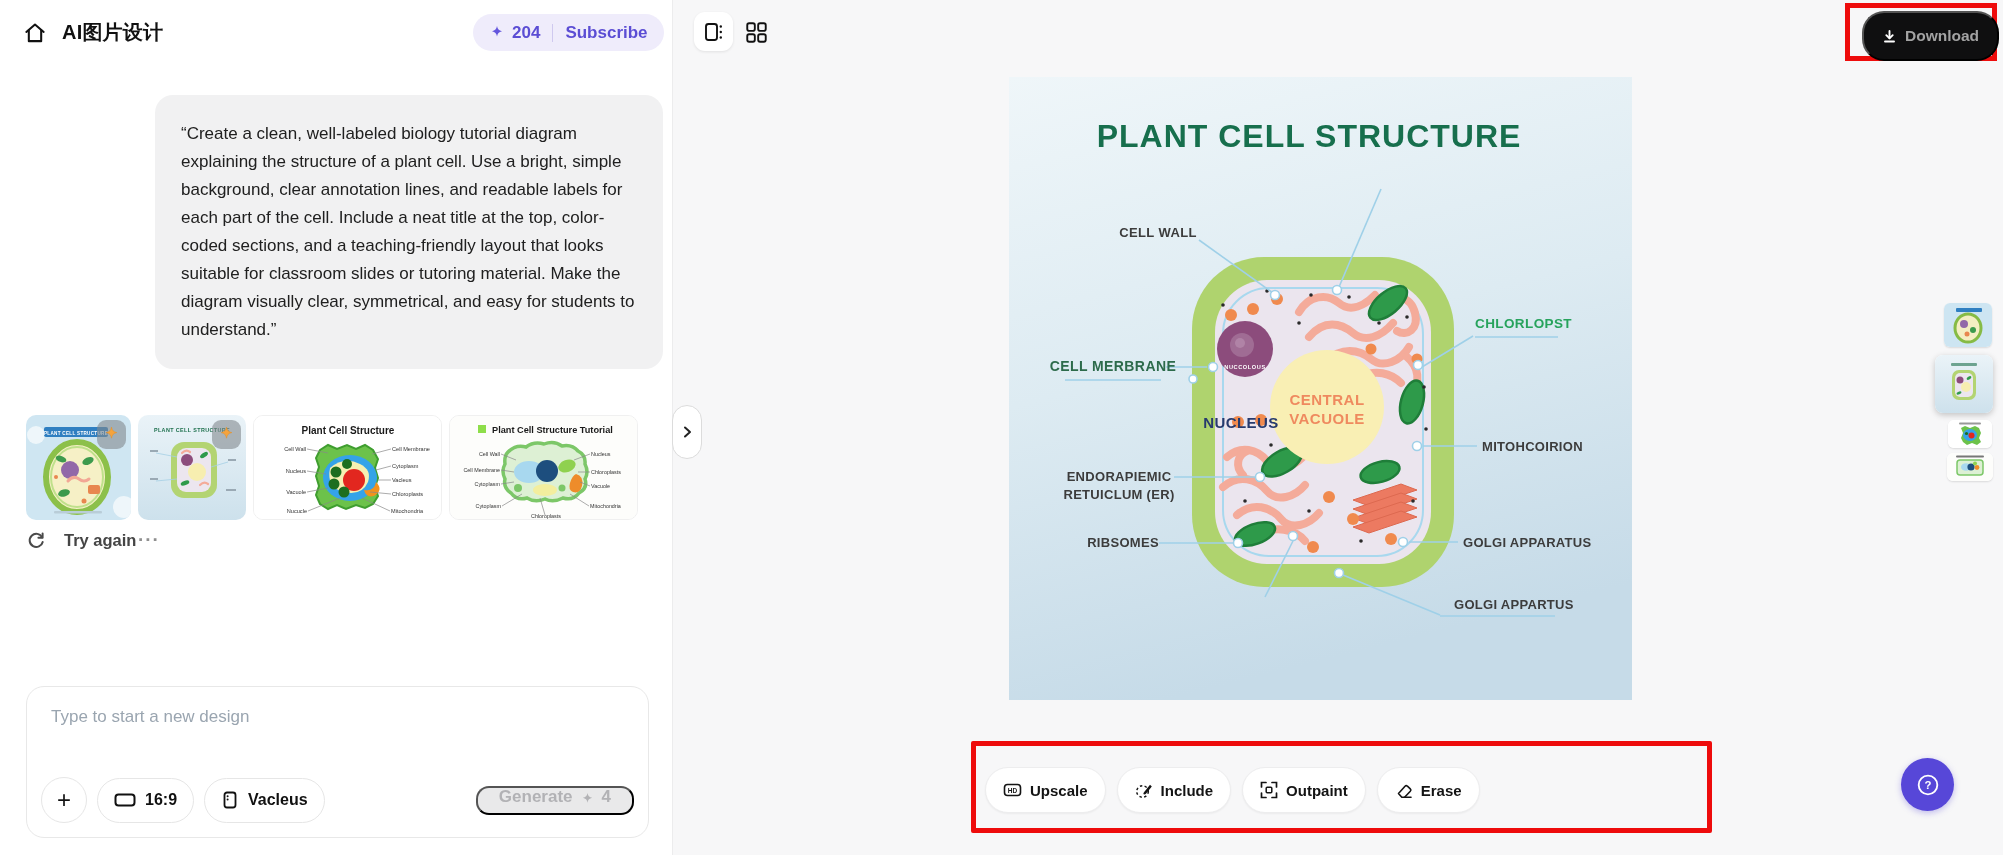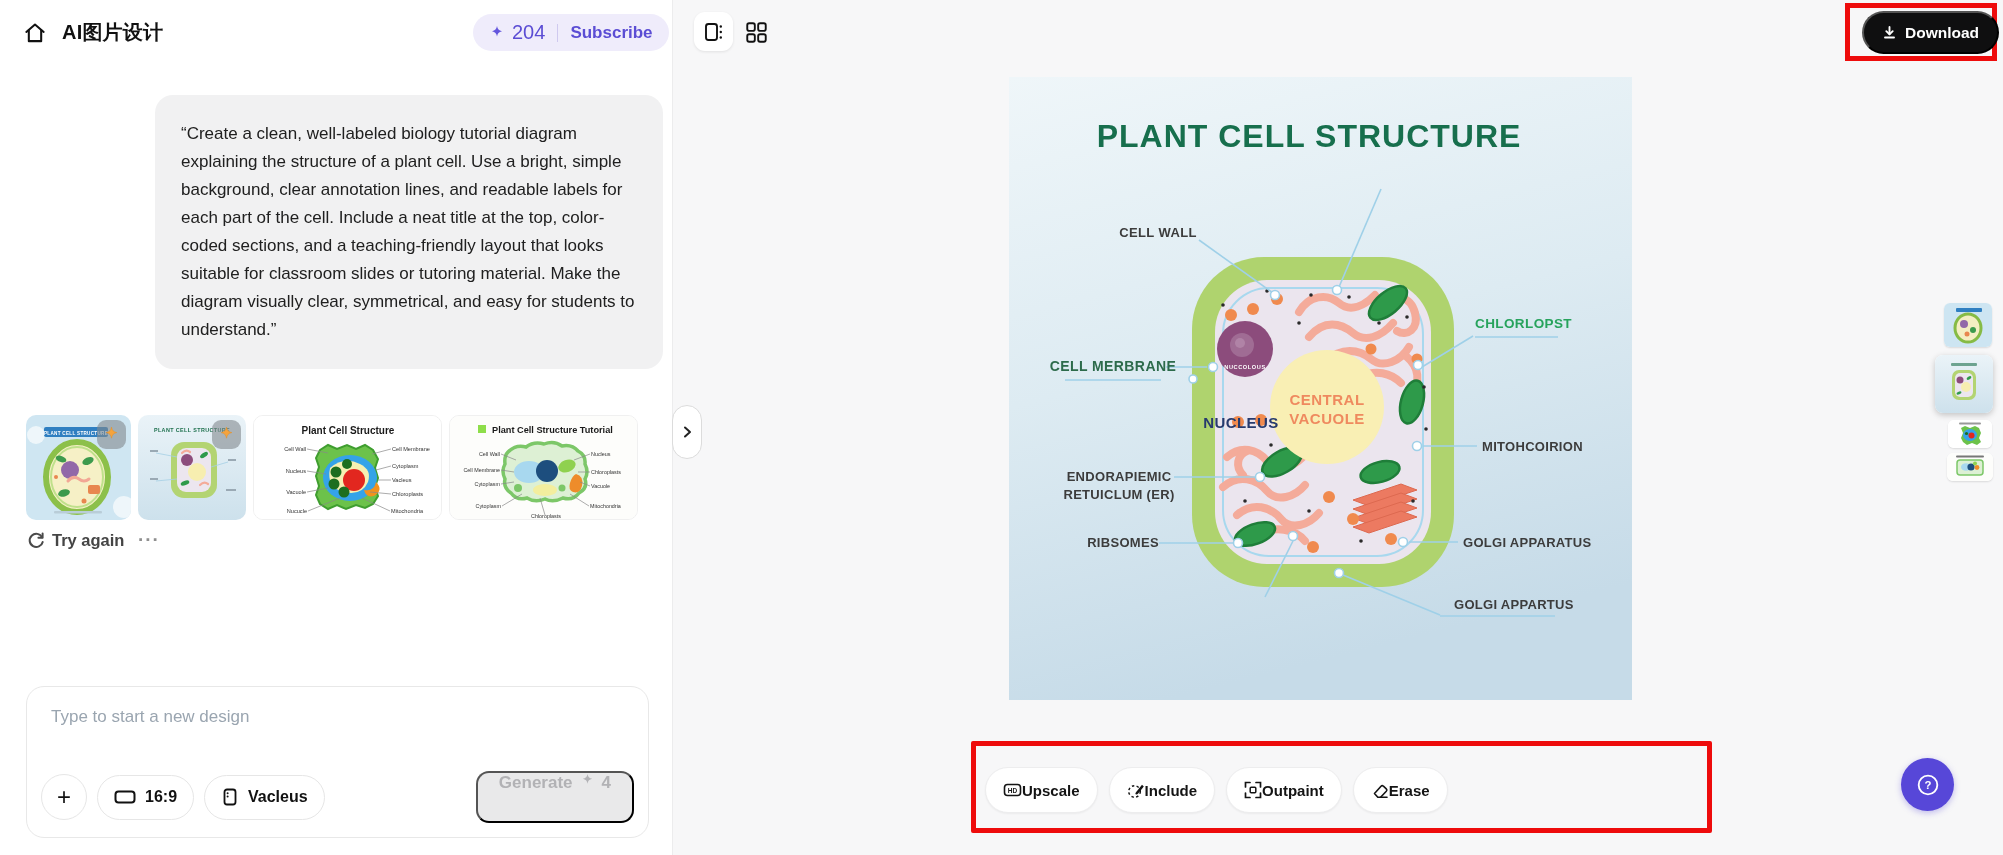--- a/index.html
+++ b/index.html
@@ -6,59 +6,59 @@
   html,body { width:2003px; height:855px; overflow:hidden; }
   body { font-family:"Liberation Sans", sans-serif; background:#fff; position:relative; color:#151515; }
   svg { font-family:inherit; display:block; }
   .abs { position:absolute; }
 
   
   .left-panel { left:0; top:0; width:672px; height:855px; background:#ffffff; }
   .home-btn { left:20px; top:18px; width:30px; height:30px; display:flex; align-items:center; justify-content:center; cursor:pointer; }
   .app-title { left:62px; top:19px; font-size:20px; font-weight:800; color:#111; letter-spacing:.2px; }
   .credits-badge { left:473px; top:14px; height:37px; padding:0 16px; background:#efecfb; border-radius:19px; display:inline-flex; align-items:center; gap:7px; cursor:pointer; }
-  .credits-count { font-size:20px; font-weight:400; color:#5b4dd4; }
+  .credits-count { font-size:17px; font-weight:700; color:#5b4dd4; }
   .credits-sep { width:1px; height:18px; background:#cfc9ef; margin:0 5px; }
   .subscribe { font-size:17px; font-weight:800; color:#5b4dd4;text-align:right; }
 
   .prompt-card { left:132px; top:95px; width:508px; background:#f1f1f2; border-radius:18px; padding:25px 26px;margin-left:23px; }
   .prompt-text { font-size:17px; line-height:28px; font-weight:500; color:#202020; }
 
   .thumbs-row { left:26px; top:415px; display:flex; gap:7px; }
   .thumb { position:relative; height:105px; border-radius:10px; overflow:hidden; cursor:pointer; background:#fff; }
   .thumb.sq1 { width:105px; }
   .thumb.sq2 { width:108px; }
   .thumb.wide { width:189px; border:1px solid #f0f0f0; }
   .premium-badge { position:absolute; top:5px; right:5px; width:29px; height:29px; border-radius:9px; background:rgba(130,136,142,.6); display:flex; align-items:center; justify-content:center; }
 
-  .tryagain-row { left:26px; top:531px; display:flex; align-items:center; gap:7px; cursor:pointer; }
+  .tryagain-row { left:26px; top:531px; display:flex; align-items:center; gap:19px; cursor:pointer; }
   .tryagain-label { font-size:16.5px; font-weight:600; color:#454545; }
   .more-dots { left:138px; top:524px; font-size:19px; font-weight:800; color:#8f8f8f; letter-spacing:2px; cursor:pointer; }
 
   .composer { left:26px; top:686px; width:623px; height:152px; background:#fff; border:1.5px solid #e8e8e8; border-radius:18px; }
   .composer-input { position:absolute; left:24px; top:20px; width:575px; border:none; outline:none; font-size:17px; color:#333; background:transparent; font-family:inherit; }
   .composer-input::placeholder { color:#9aa5b0; }
   .composer-row { position:absolute; left:14px; right:14px; bottom:14px; display:flex; align-items:center; gap:10px; }
   .round-btn { width:46px; height:46px; border-radius:50%; border:1.5px solid #e6e6e6; background:#fff; display:flex; align-items:center; justify-content:center; font-size:24px; font-weight:400; color:#111; cursor:pointer; }
   .opt-pill { height:45px; border-radius:23px; border:1.5px solid #e6e6e6; background:#fff; display:inline-flex; align-items:center; gap:9px; padding:12px 16px; font-size:16px; font-weight:700; color:#111; cursor:pointer; }
-  .generate-btn { margin-left:auto; height:52px; border-radius:13px; background:#e9e9ea; color:#b2b2b5; display:inline-flex; align-items:flex-start; gap:7px; padding:0 21px; font-size:17px; font-weight:700; cursor:default; }
+  .generate-btn { margin-left:auto; height:29px; border-radius:13px; background:#e9e9ea; color:#b2b2b5; display:inline-flex; align-items:flex-end; gap:7px; padding:6px 21px; font-size:17px; font-weight:700; cursor:default; }
 
   
   .right-panel { left:672px; top:0; width:1331px; height:855px; background:#f7f7f8; border-left:1px solid #ececed; }
   .view-toggle-btn { left:694px; top:12px; width:39px; height:39px; background:#fff; border-radius:11px; box-shadow:0 1px 3px rgba(0,0,0,.09); display:flex; align-items:center; justify-content:center; cursor:pointer; }
   .grid-btn { left:744px; top:20px; width:24px; height:24px; display:flex; align-items:center; justify-content:center; cursor:pointer; }
 
   .dl-highlight { left:1845px; top:3px; width:152px; height:58px; border:5px solid #ee0c0c; }
-  .download-btn { left:1862px; top:11px; height:43px; border-radius:22px; background:#0f0f10; color:#ffffff; display:inline-flex; align-items:center; gap:8px; padding:0 18px; font-size:15.5px; font-weight:700; cursor:pointer; }
+  .download-btn { left:1862px; top:11px; height:50px; border-radius:22px; background:#0f0f10; color:#a3a3a3; display:inline-flex; align-items:center; gap:8px; padding:0 18px; font-size:15.5px; font-weight:700; cursor:pointer; }
 
   .main-image { left:1009px; top:77px; width:623px; height:623px; cursor:pointer; }
 
   .actions-highlight { left:971px; top:741px; width:741px; height:92px; border:5px solid #ee0c0c; border-radius:2px; }
   .actions-row { left:985px; top:767px; display:flex; gap:11px; }
-  .action-pill { height:46px; border-radius:23px; background:#fff; border:1px solid #ededee; box-shadow:0 1px 2px rgba(0,0,0,.05); display:inline-flex; align-items:center; gap:0; padding:0 17px; font-size:15px; font-weight:700; color:#141414; cursor:pointer; white-space:nowrap; }
+  .action-pill { height:46px; border-radius:23px; background:#fff; border:1px solid #ededee; box-shadow:0 1px 2px rgba(0,0,0,.05); display:inline-flex; align-items:center; gap:8px; padding:0 17px; font-size:15px; font-weight:700; color:#141414; cursor:pointer; white-space:nowrap; }
 
   .strip-thumb { cursor:pointer; border-radius:6px; overflow:hidden; box-shadow:0 1px 2px rgba(0,0,0,.12); background:#fff; }
   .strip-active { border-radius:8px; box-shadow:0 2px 6px rgba(0,0,0,.22); }
 
   .help-btn { left:1901px; top:758px; width:53px; height:53px; border-radius:50%; background:#5747d8; display:flex; align-items:center; justify-content:center; cursor:pointer; box-shadow:0 2px 6px rgba(87,71,216,.35); }
   .chevron-btn { left:672px; top:405px; width:30px; height:54px; background:#fff; border:1px solid #dcdcdc; border-radius:16px; display:flex; align-items:center; justify-content:center; cursor:pointer; z-index:5; }
 </style>
 </head>
 <body>
 

